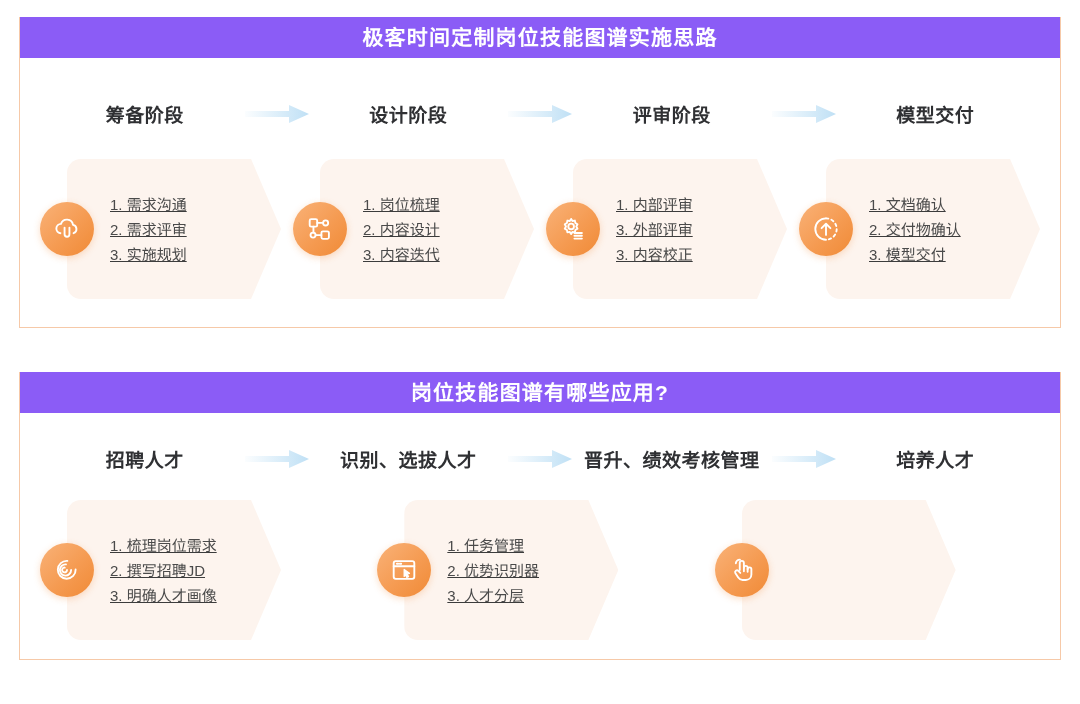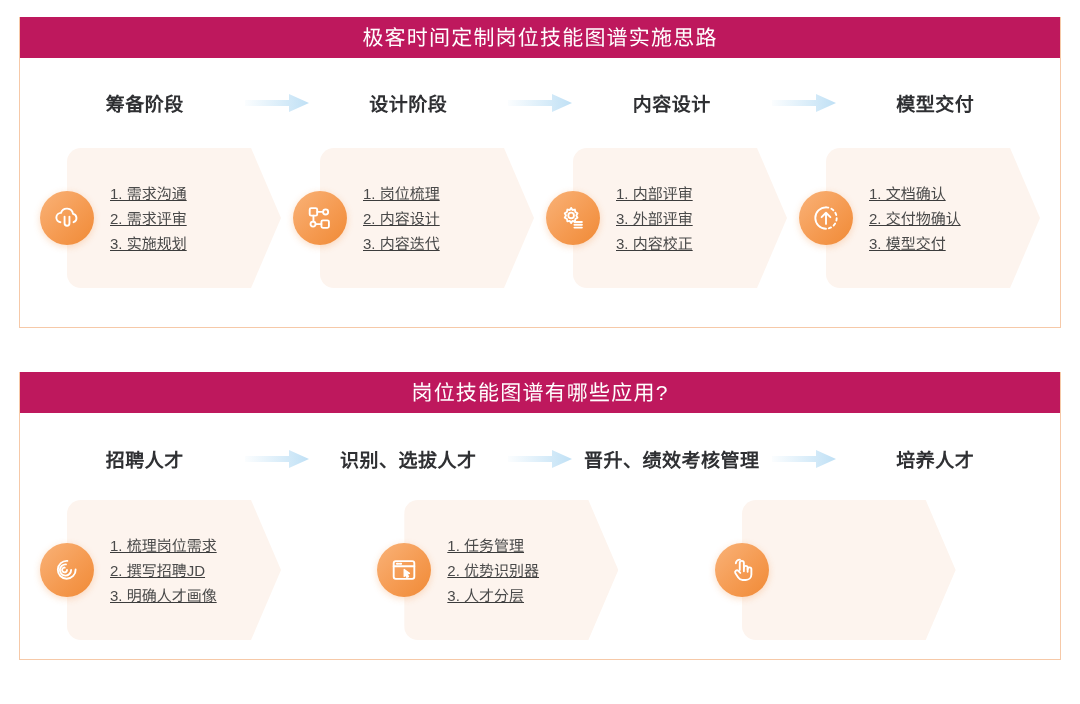--- a/index.html
+++ b/index.html
@@ -34,45 +34,45 @@
     border-top: none;
     background: #ffffff;
     box-sizing: border-box;
     display: flex;
     flex-direction: column;
   }
   .card-1 { height: 311px; }
   .card-2 { height: 288px; }
 
   .card-header {
-    background: #be185d;
+    background: #8b5cf6;
     color: #ffffff;
     height: 41px;
     line-height: 41px;
     text-align: center;
     font-size: 21px;
-    font-weight: normal;
+    font-weight: bold;
     letter-spacing: 1.2px;
     flex: 0 0 auto;
   }
 
   .card-body {
     position: relative;
     flex: 1 1 auto;
   }
 
   
   .stage-row {
     display: flex;
     align-items: center;
     padding: 0 32px;
     box-sizing: border-box;
     width: 100%;
   }
-  .card-1 .stage-row { margin-top: 31px; }
+  .card-1 .stage-row { margin-top: 42px; }
   .card-2 .stage-row { margin-top: 32px; }
 
   .stage-label {
     flex: 1 1 0;
     text-align: center;
     font-size: 19px;
     font-weight: bold;
     color: #2f3033;
     letter-spacing: 0.5px;
     white-space: nowrap;
@@ -176,21 +176,21 @@
             </defs>
             <path d="M0 7 L44 7 L44 1 L64 10 L44 19 L44 13 L0 13 Z" fill="url(#ag1)"></path>
           </svg>
         </div>
         <div class="stage-label">设计阶段</div>
         <div class="arrow">
           <svg viewBox="0 0 64 20" width="64" height="20" aria-hidden="true">
             <path d="M0 7 L44 7 L44 1 L64 10 L44 19 L44 13 L0 13 Z" fill="url(#ag1)"></path>
           </svg>
         </div>
-        <div class="stage-label">内容设计</div>
+        <div class="stage-label">评审阶段</div>
         <div class="arrow">
           <svg viewBox="0 0 64 20" width="64" height="20" aria-hidden="true">
             <path d="M0 7 L44 7 L44 1 L64 10 L44 19 L44 13 L0 13 Z" fill="url(#ag1)"></path>
           </svg>
         </div>
         <div class="stage-label">模型交付</div>
       </div>
 
       <div class="step-row">
 

